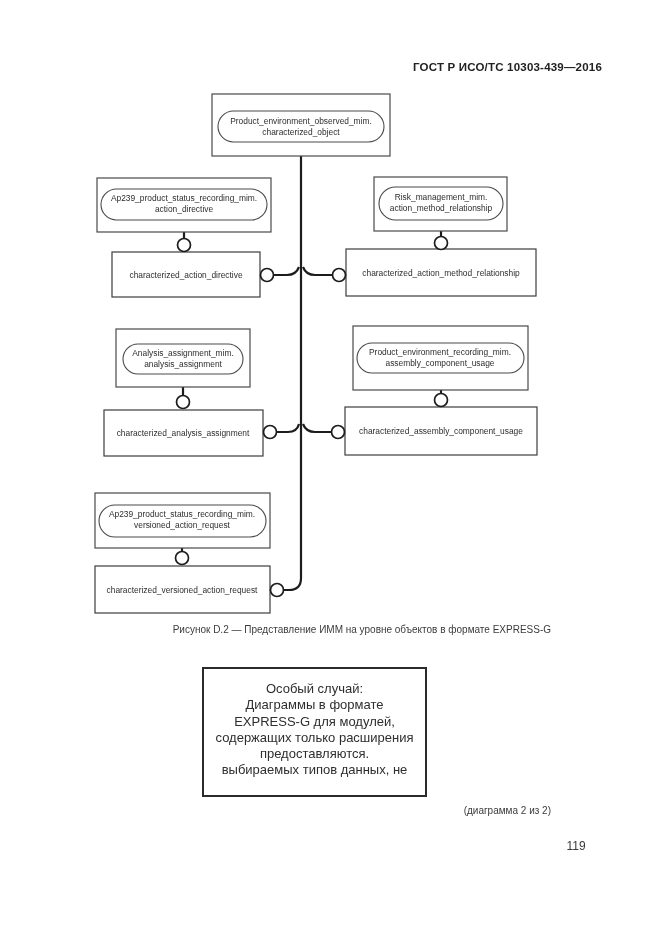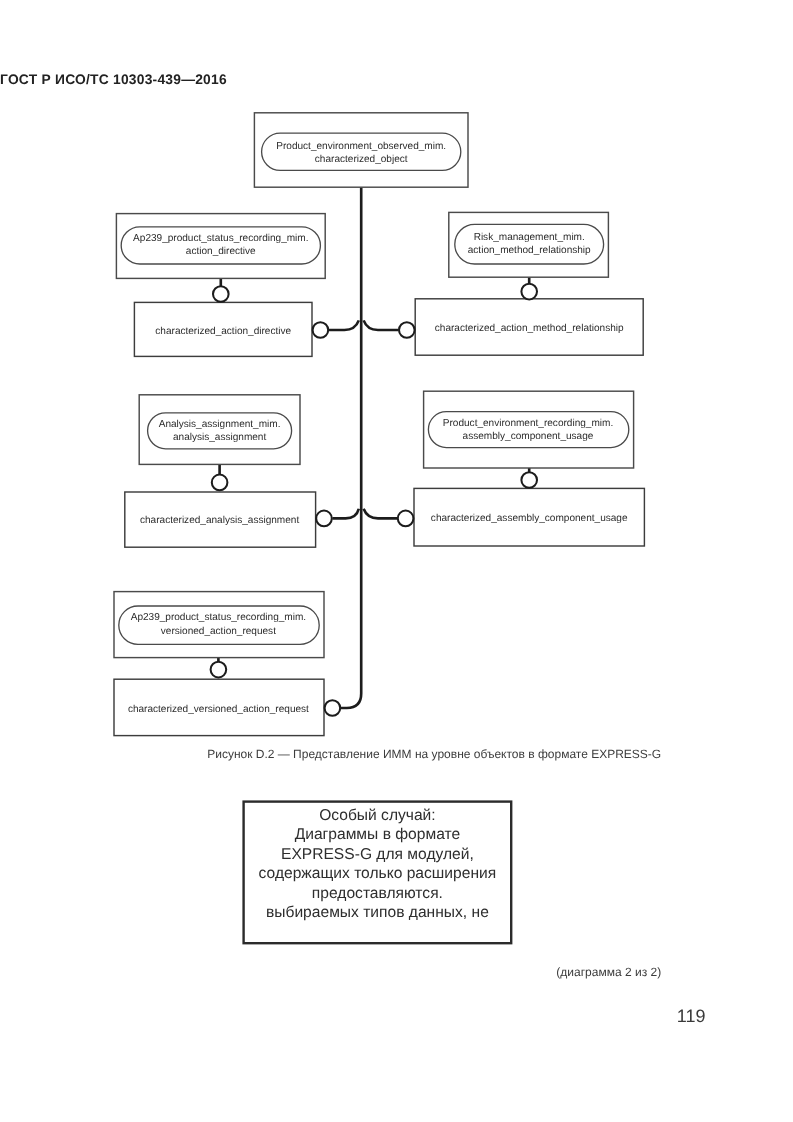--- a/index.html
+++ b/index.html
@@ -7,47 +7,48 @@
     position:relative;
     width:661px;height:935px;
     margin:0 auto;
     background:#ffffff;
     font-family:"Liberation Sans", sans-serif;
     color:#2e2e2e;
     overflow:hidden;
   }
   .header-ref{
     position:absolute;
-    top:61px;left:0;width:590px;
+    top:61px;left:12px;width:590px;
+    text-align:right;
     font-size:11.5px;font-weight:bold;color:#222;
     letter-spacing:0.2px;
   }
   .diagram-svg{position:absolute;top:0;left:0;}
   .caption{
     position:absolute;left:91px;width:460px;
     text-align:right;
     font-size:10px;color:#3c3c3c;line-height:14px;
   }
   .caption-d2{top:623px;}
   .caption-d3{top:795px;}
   .caption-d3 .caption-line2{margin-top:9px;}
   .special-note{
     position:absolute;
     left:202px;top:667px;width:221px;height:114px;
     border:2px solid #2b2b2b;
     text-align:center;
     font-size:13px;color:#2e2e2e;line-height:16.3px;
-    padding-top:2px;
+    padding-top:12px;
     box-sizing:content-box;
   }
   .page-number{
     position:absolute;
     top:839px;left:556px;width:40px;
     text-align:center;
-    font-size:15px;color:#3a3a3a;
+    font-size:12px;color:#3a3a3a;
   }
   
   .frame{fill:#ffffff;stroke:#4a4a4a;stroke-width:1.2;}
   .stadium{fill:#ffffff;stroke:#4a4a4a;stroke-width:1.1;}
   .charbox{fill:#ffffff;stroke:#3d3d3d;stroke-width:1.2;}
   .thick{fill:none;stroke:#1c1c1c;stroke-width:2.2;stroke-linecap:butt;}
   .conn-circle{fill:#ffffff;stroke:#1c1c1c;stroke-width:1.7;}
   .dlabel{font-family:"Liberation Sans",sans-serif;font-size:8.4px;fill:#2d2d2d;text-anchor:middle;}
 </style>
 </head>

